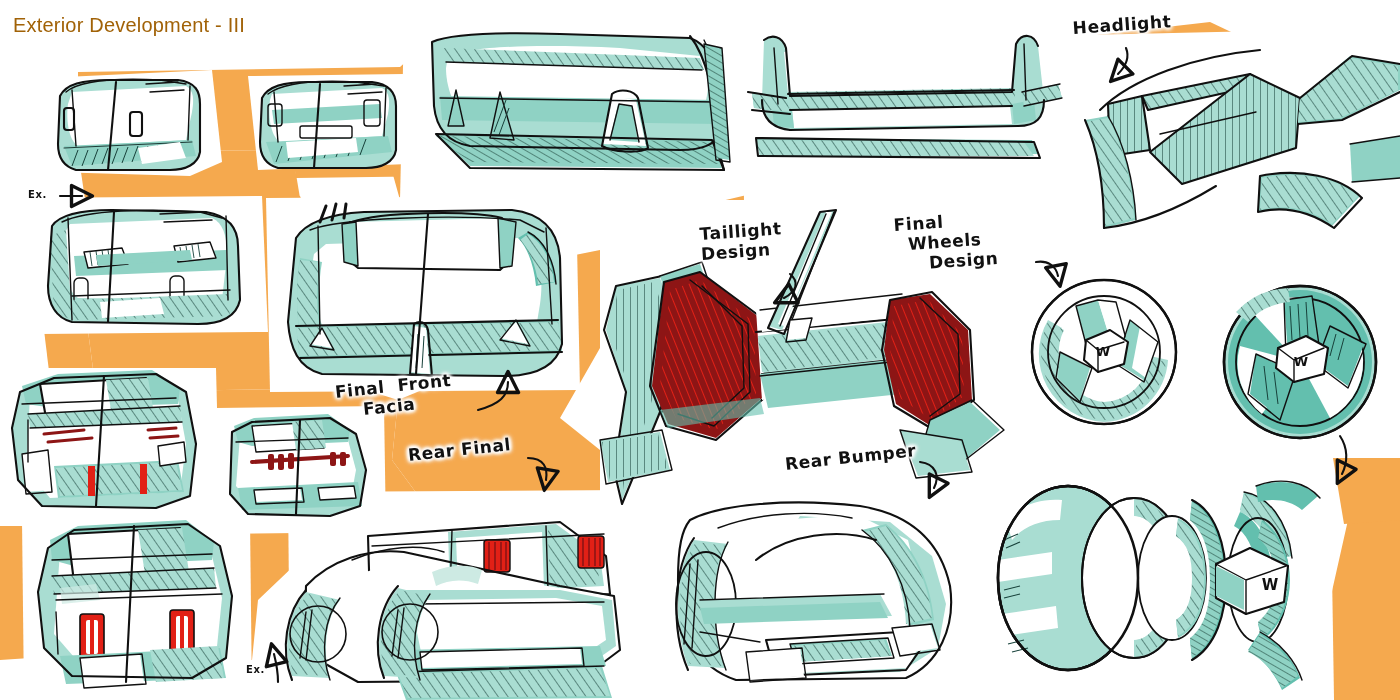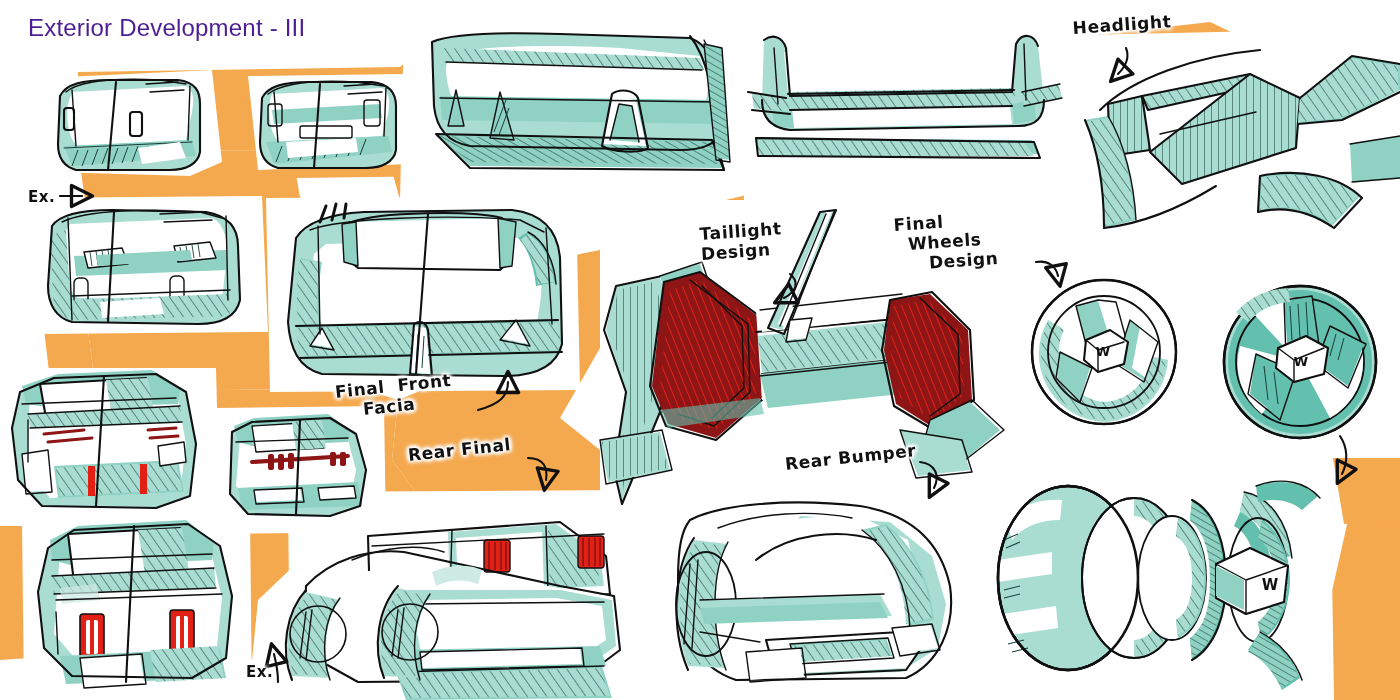--- a/index.html
+++ b/index.html
@@ -4,39 +4,39 @@
 <title>Exterior Development - III</title>
 <style>
   html,body{margin:0;padding:0;background:#ffffff;}
   body{
     font-family:"Liberation Sans", sans-serif;
     width:1400px;height:700px;overflow:hidden;position:relative;
   }
   #board{position:relative;width:1400px;height:700px;background:#ffffff;overflow:hidden;}
   #board svg.layer{position:absolute;left:0;top:0;width:1400px;height:700px;}
   #page-title{
-    position:absolute;left:28px;top:14px;
-    font-size:24px;font-weight:400;color:#4c1d95;letter-spacing:.2px;
+    position:absolute;left:13px;top:14px;
+    font-size:20px;font-weight:400;color:#a16207;letter-spacing:.2px;
     font-family:"Liberation Sans", sans-serif;
     white-space:nowrap;z-index:40;
   }
   .anno{
     position:absolute;z-index:35;
     font-family:"DejaVu Sans", sans-serif;
     color:#111111;
     font-size:17px;
     font-weight:600;
     letter-spacing:.6px;
     line-height:1.18;
     white-space:pre;
     transform-origin:left top;
   }
   .anno.slant{transform:rotate(-4deg);}
   .anno.slant2{transform:rotate(-6deg);}
-  .anno.small{font-size:15px;}
+  .anno.small{font-size:10px;}
   .halo{
     -webkit-text-stroke:0px;
     text-shadow:
       0 0 6px #fff,0 0 6px #fff,0 0 5px #fff,0 0 4px #fff,
       1px 1px 4px #fff,-1px -1px 4px #fff,1px -1px 4px #fff,-1px 1px 4px #fff;
   }
 </style>
 </head>
 <body>
 

